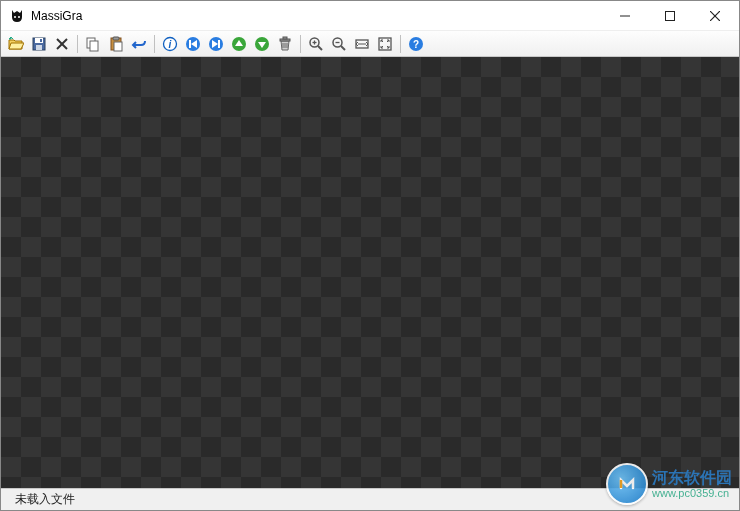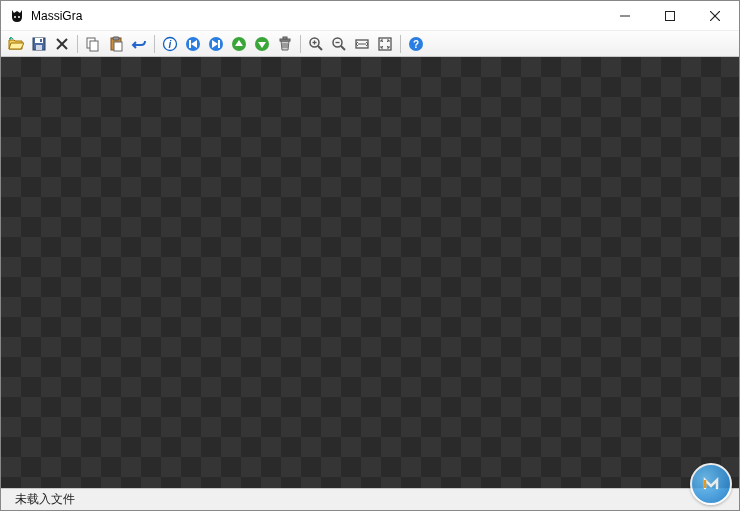--- a/index.html
+++ b/index.html
@@ -260,13 +260,17 @@
   <span>未载入文件</span>
 </div>
 
 <div class="watermark">
   <div class="wm-badge">
     <svg width="24" height="24" viewBox="0 0 24 24">
         <path d="M6 16 L6 8 L12 14 L18 8 L18 16" stroke="#fff" stroke-width="2.5" fill="none" stroke-linecap="round"></path>
         <path d="M6 16 L6 8" stroke="#f5a623" stroke-width="2.5"></path>
       </svg>
   </div>
+  <div class="wm-text">
+    <span class="l1">河东软件园</span>
+    <span class="l2">www.pc0359.cn</span>
+  </div>
 </div>
 
 </body></html>

